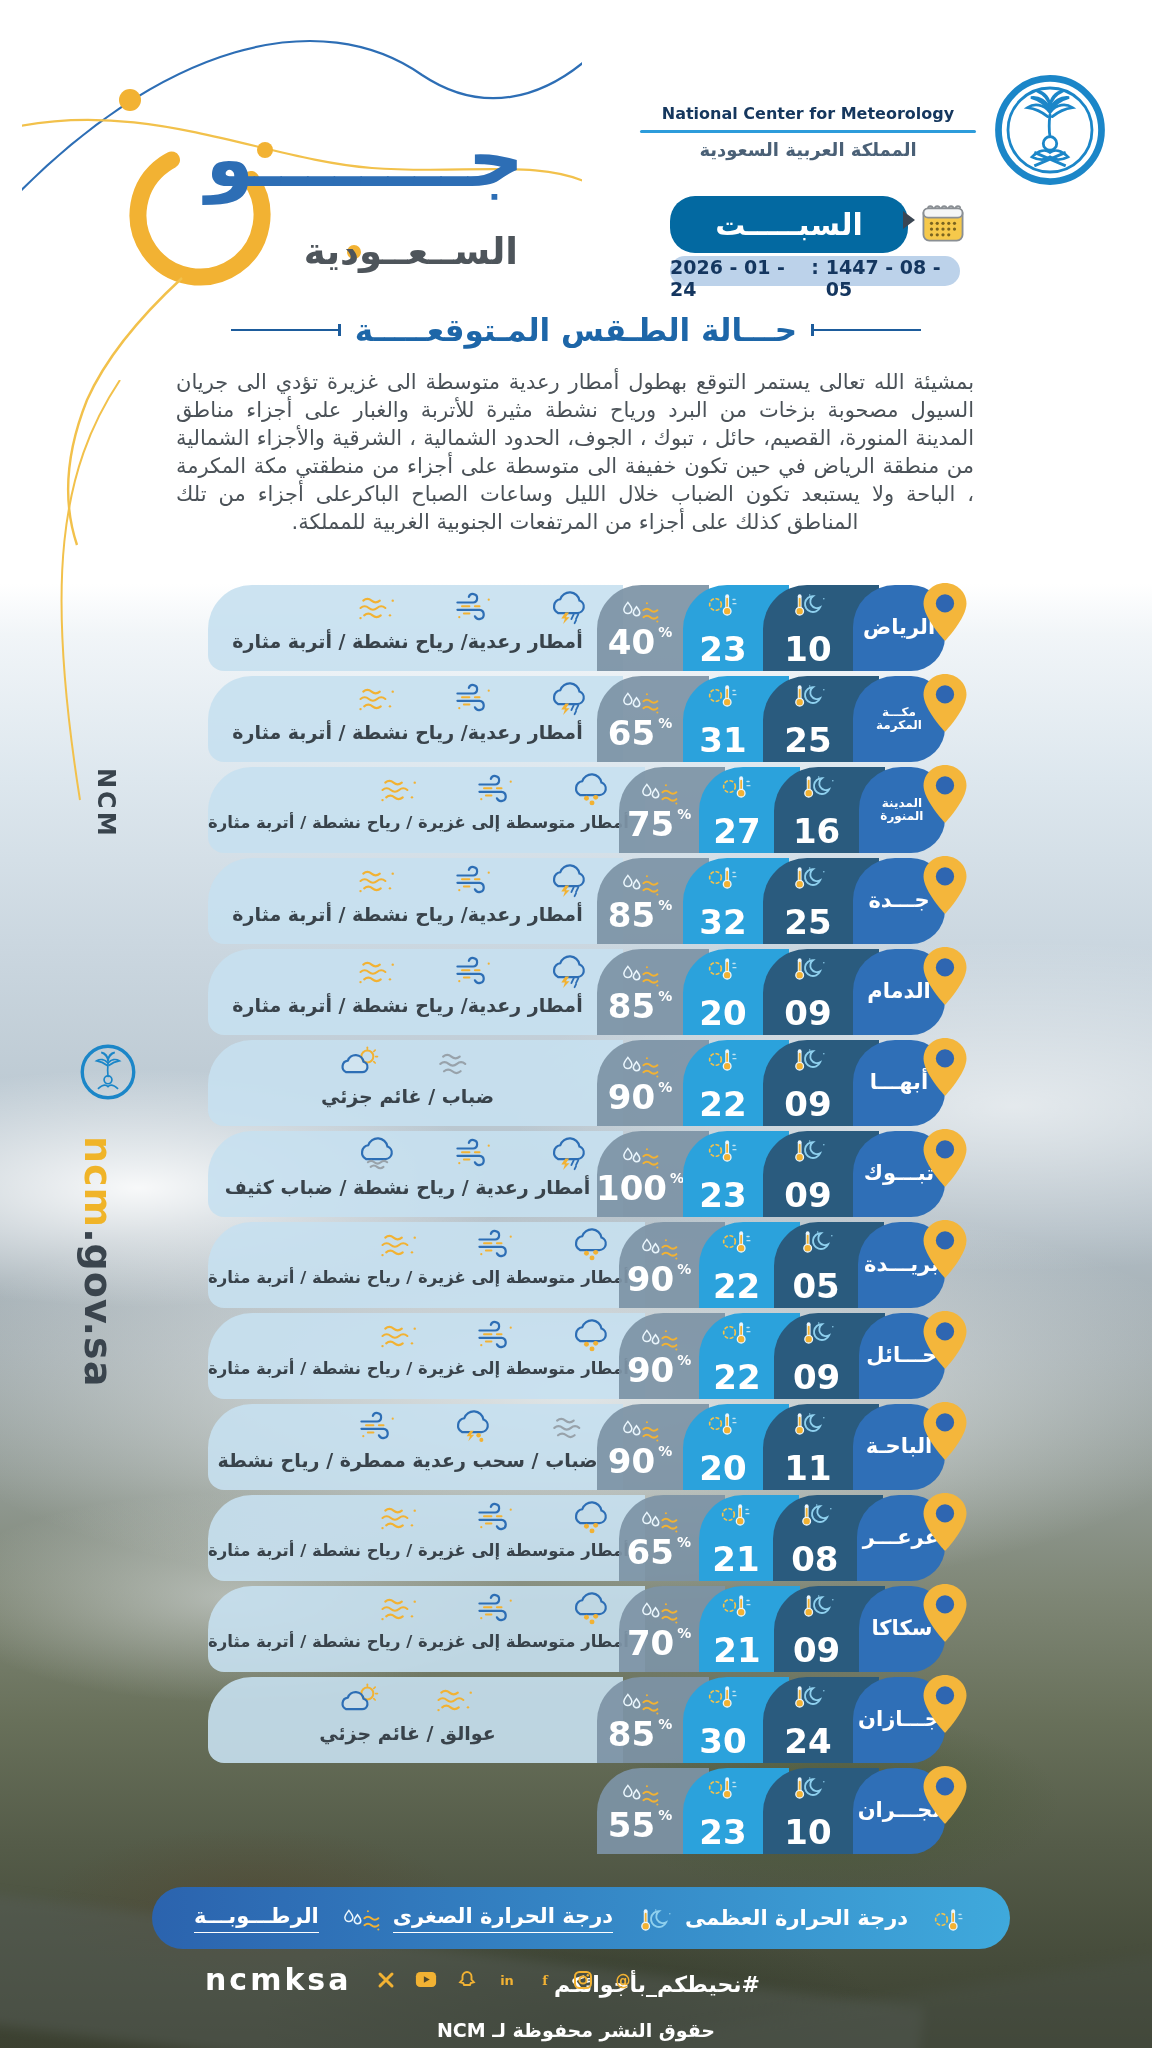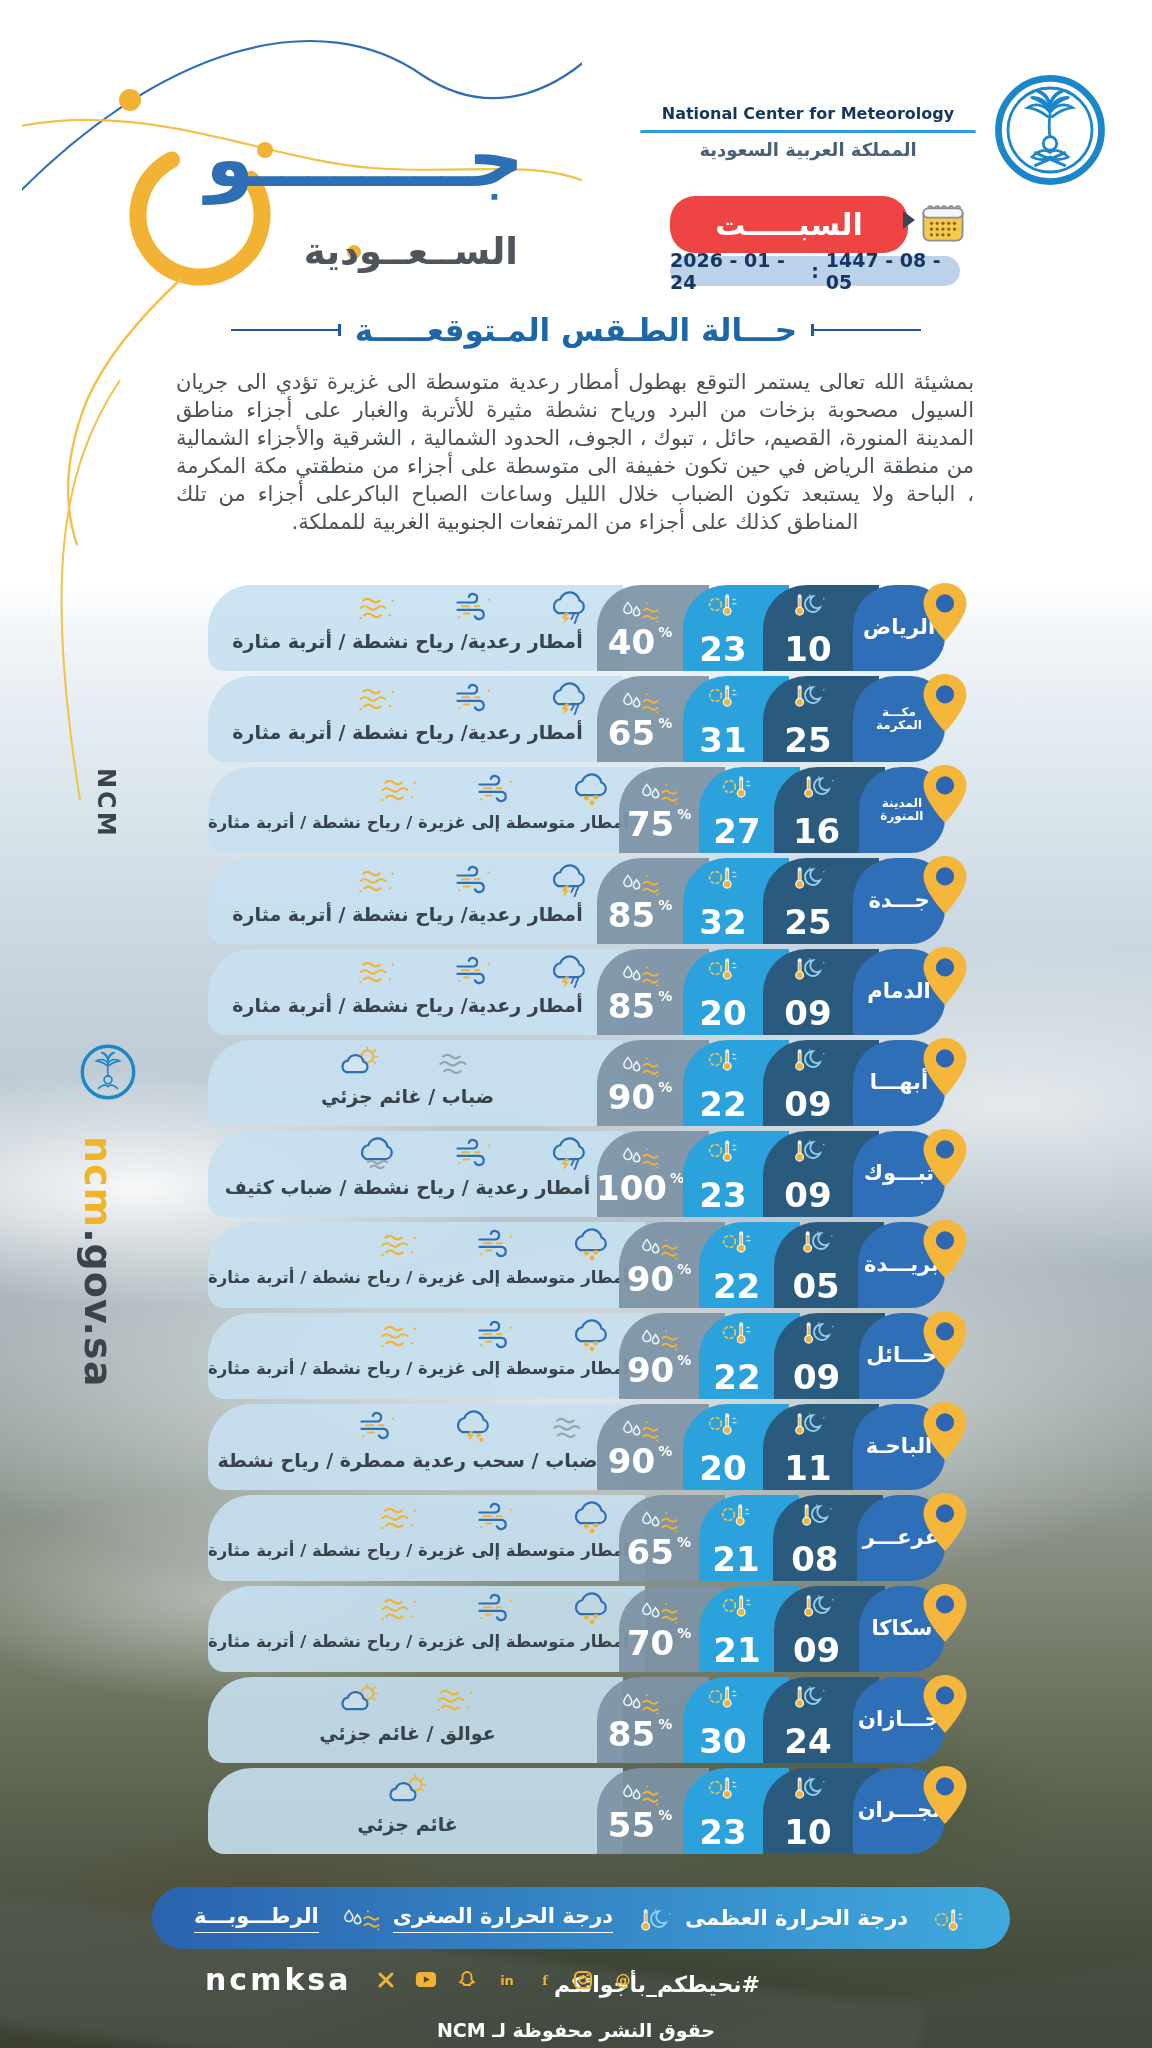--- a/index.html
+++ b/index.html
@@ -34,28 +34,28 @@
               align-items:center;gap:18px;}
   .ncm-text{width:336px;text-align:right;color:#15375E;}
   .ncm-ar{font-size:29px;font-weight:bold;}
   .ncm-en{font-size:16px;font-weight:bold;margin-top:3px;text-align:center;}
   .ncm-rule{height:3px;background:#2D9CDB;margin:7px 0 6px;border-radius:2px;}
   .ncm-country{font-size:18px;font-weight:600;color:#4A6076;text-align:center;}
   .ncm-logo{width:112px;height:112px;}
   .ncm-logo svg{width:100%;height:100%;}
   
   .date-banner{position:absolute;top:196px;right:192px;width:290px;height:94px;}
-  .day-pill{position:absolute;top:0;right:52px;width:238px;height:57px;background:#ef4444;
+  .day-pill{position:absolute;top:0;right:52px;width:238px;height:57px;background:#0369a1;
             border-radius:25px;color:#fff;font-weight:bold;font-size:30px;display:flex;
             align-items:center;justify-content:center;}
   .day-arrow{position:absolute;right:45px;top:15px;width:0;height:0;border-top:9px solid transparent;
              border-bottom:9px solid transparent;border-left:12px solid #3A4654;}
   .date-pill{position:absolute;top:60px;left:0;right:0;height:30px;background:#BCD2EA;
              border-radius:15px;color:#14365F;font-weight:bold;font-size:19px;display:flex;
-             direction:ltr;align-items:center;justify-content:center;gap:7px;}
+             direction:ltr;justify-content:center;gap:7px;}
   .cal-icon{position:absolute;right:-6px;top:2px;width:46px;height:46px;}
   
   .sec-title{position:absolute;top:312px;left:0;right:0;display:flex;align-items:center;
              justify-content:center;gap:14px;color:#1D66A8;}
   .sec-title h1{margin:0;font-size:31px;font-weight:bold;}
   .tline{width:110px;height:2.5px;background:#1D5C9C;position:relative;}
   .tline:after{content:"";position:absolute;top:-5px;width:2.5px;height:12px;background:#1D5C9C;}
   .tline.r:after{left:0;} .tline.l:after{right:0;}
   
   .forecast{position:absolute;top:368px;right:178px;width:798px;margin:0;font-size:21px;
@@ -1383,37 +1383,20 @@
                 <path d="M19 9 c2.2 2.9 3.7 4.5 3.7 6.6 a3.7 3.7 0 1 1 -7.4 0 C15.3 13.5 16.8 11.9 19 9 Z" stroke="#EAF6FD" stroke-width="1.8"></path>
                 <path d="M27 13 q4 -3.4 8 0 t8 0" stroke="#F2B233" stroke-width="2.4"></path>
                 <path d="M27 21 q4 -3.4 8 0 t8 0" stroke="#F2B233" stroke-width="2.4"></path>
                 <circle cx="31" cy="5" r="1.2" fill="#F2B233"></circle>
                 <circle cx="43" cy="26" r="1.2" fill="#F2B233"></circle>
               </g>
             </svg>
           </span>
      <span class="hnum">55<i>%</i></span>
    </div>
-   <div class="blk desc">
-     <div class="icons">
-            <span><svg viewBox="0 0 50 38" width="46" height="36">
-                <g fill="none" stroke-linecap="round">
-                  <circle cx="33" cy="12" r="6.5" stroke="#F2B233" stroke-width="2.2"></circle>
-                  <g stroke="#F2B233" stroke-width="1.8">
-                    <line x1="33" y1="2" x2="33" y2="4"></line>
-                    <line x1="41.5" y1="5" x2="40" y2="6.5"></line>
-                    <line x1="44" y1="12" x2="42" y2="12"></line>
-                    <line x1="41.5" y1="19" x2="40" y2="17.5"></line>
-                  </g>
-                  <path d="M10 29 H27 A5.8 5.8 0 0 0 28.8 17.6 A8.8 8.8 0 0 0 11.8 16.4 A6.6 6.6 0 0 0 10 29 Z" fill="rgba(255,255,255,0.2)" stroke="#2D6EB5" stroke-width="2.4"></path>
-                </g>
-              </svg></span>
-          </div>
-     <div class="dtext">غائم جزئي</div>
-   </div>
  </div>
     </div>
 
   <div class="legend" id="legend">
  <div class="litem">
    <span class="bicon">
           <svg viewBox="0 0 44 30" width="38" height="25">
             <g fill="none" stroke-linecap="round">
               <circle cx="13" cy="15" r="7" stroke="#F5C34B" stroke-width="2" stroke-dasharray="3 3.6"></circle>
               <line x1="27" y1="5" x2="27" y2="18" stroke="#EAF6FD" stroke-width="4.6"></line>

